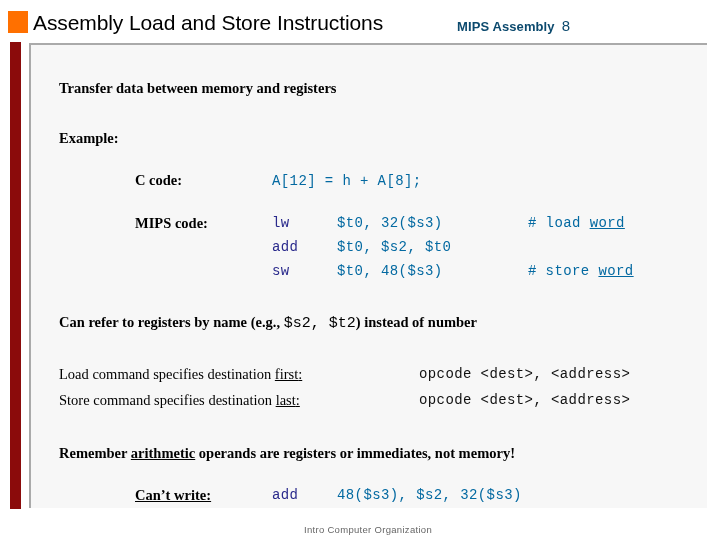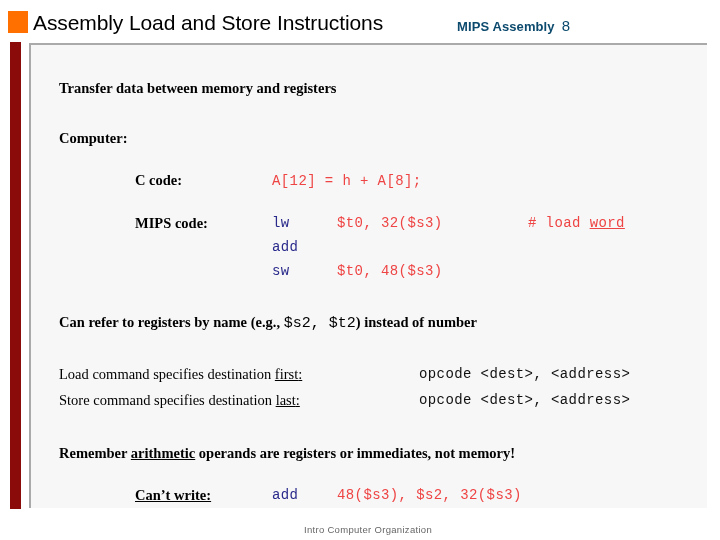--- a/index.html
+++ b/index.html
@@ -112,21 +112,21 @@
     font-family: "Liberation Serif", "DejaVu Serif", serif;
     font-size: 14.5px;
     font-weight: bold;
     color: #000000;
     white-space: nowrap;
   }
   .code-text {
     position: absolute;
     font-family: "Liberation Mono", "DejaVu Sans Mono", monospace;
     font-size: 14px;
-    color: #ef4444;
+    color: #0369a1;
     white-space: pre;
     letter-spacing: 0.4px;
   }
   .mnemonic { color: #2A2A8C; }
 
   
   .rule-left {
     position: absolute;
     font-family: "Liberation Serif", "DejaVu Serif", serif;
     font-size: 14.5px;
@@ -168,36 +168,38 @@
       <span class="course">MIPS Assembly</span><span class="pagenum">8</span>
     </div>
   </div>
 
   <div id="left-bar" style="background: rgb(139, 11, 11);"></div>
 
   <div id="content-panel"></div>
 
   <div class="body-line" style="left:59px; top:79px;">Transfer data between memory and registers</div>
 
-  <div class="body-line" style="left:59px; top:129px;">Computer:</div>
+  <div class="body-line" style="left:59px; top:129px;">Example:</div>
 
   <div class="code-label" style="left:135px; top:172px;">C code:</div>
   <div class="code-text" style="left:272px; top:173px;">A[12] = h + A[8];</div>
 
   <div class="code-label" style="left:135px; top:215px;">MIPS code:</div>
 
   <div class="code-text mnemonic" style="left:272px; top:215px;">lw</div>
   <div class="code-text" style="left:337px; top:215px;">$t0, 32($s3)</div>
   <div class="code-text" style="left:528px; top:215px;"><span># load </span><span class="u">word</span></div>
 
   <div class="code-text mnemonic" style="left:272px; top:239px;">add</div>
+  <div class="code-text" style="left:337px; top:239px;">$t0, $s2, $t0</div>
   <div class="code-text" style="left:528px; top:239px;"><span></span><span class="u"></span></div>
 
   <div class="code-text mnemonic" style="left:272px; top:263px;">sw</div>
   <div class="code-text" style="left:337px; top:263px;">$t0, 48($s3)</div>
+  <div class="code-text" style="left:528px; top:263px;"><span># store </span><span class="u">word</span></div>
 
   <div class="body-line" style="left:59px; top:313px;"><span>Can refer to registers by name (e.g., </span><span class="mono">$s2, $t2</span><span>) instead of number</span></div>
 
   <div class="rule-left" style="left:59px; top:366px;"><span>Load command specifies destination </span><span class="u">first</span><span class="u">:</span></div>
   <div class="rule-right" style="left:419px; top:366px;">opcode &lt;dest&gt;, &lt;address&gt;</div>
 
   <div class="rule-left" style="left:59px; top:392px;"><span>Store command specifies destination </span><span class="u">last</span><span class="u">:</span></div>
   <div class="rule-right" style="left:419px; top:392px;">opcode &lt;dest&gt;, &lt;address&gt;</div>
 
   <div class="body-line" style="left:59px; top:444px;"><span>Remember </span><span class="u">arithmetic</span><span> operands are registers or immediates, not memory!</span></div>

